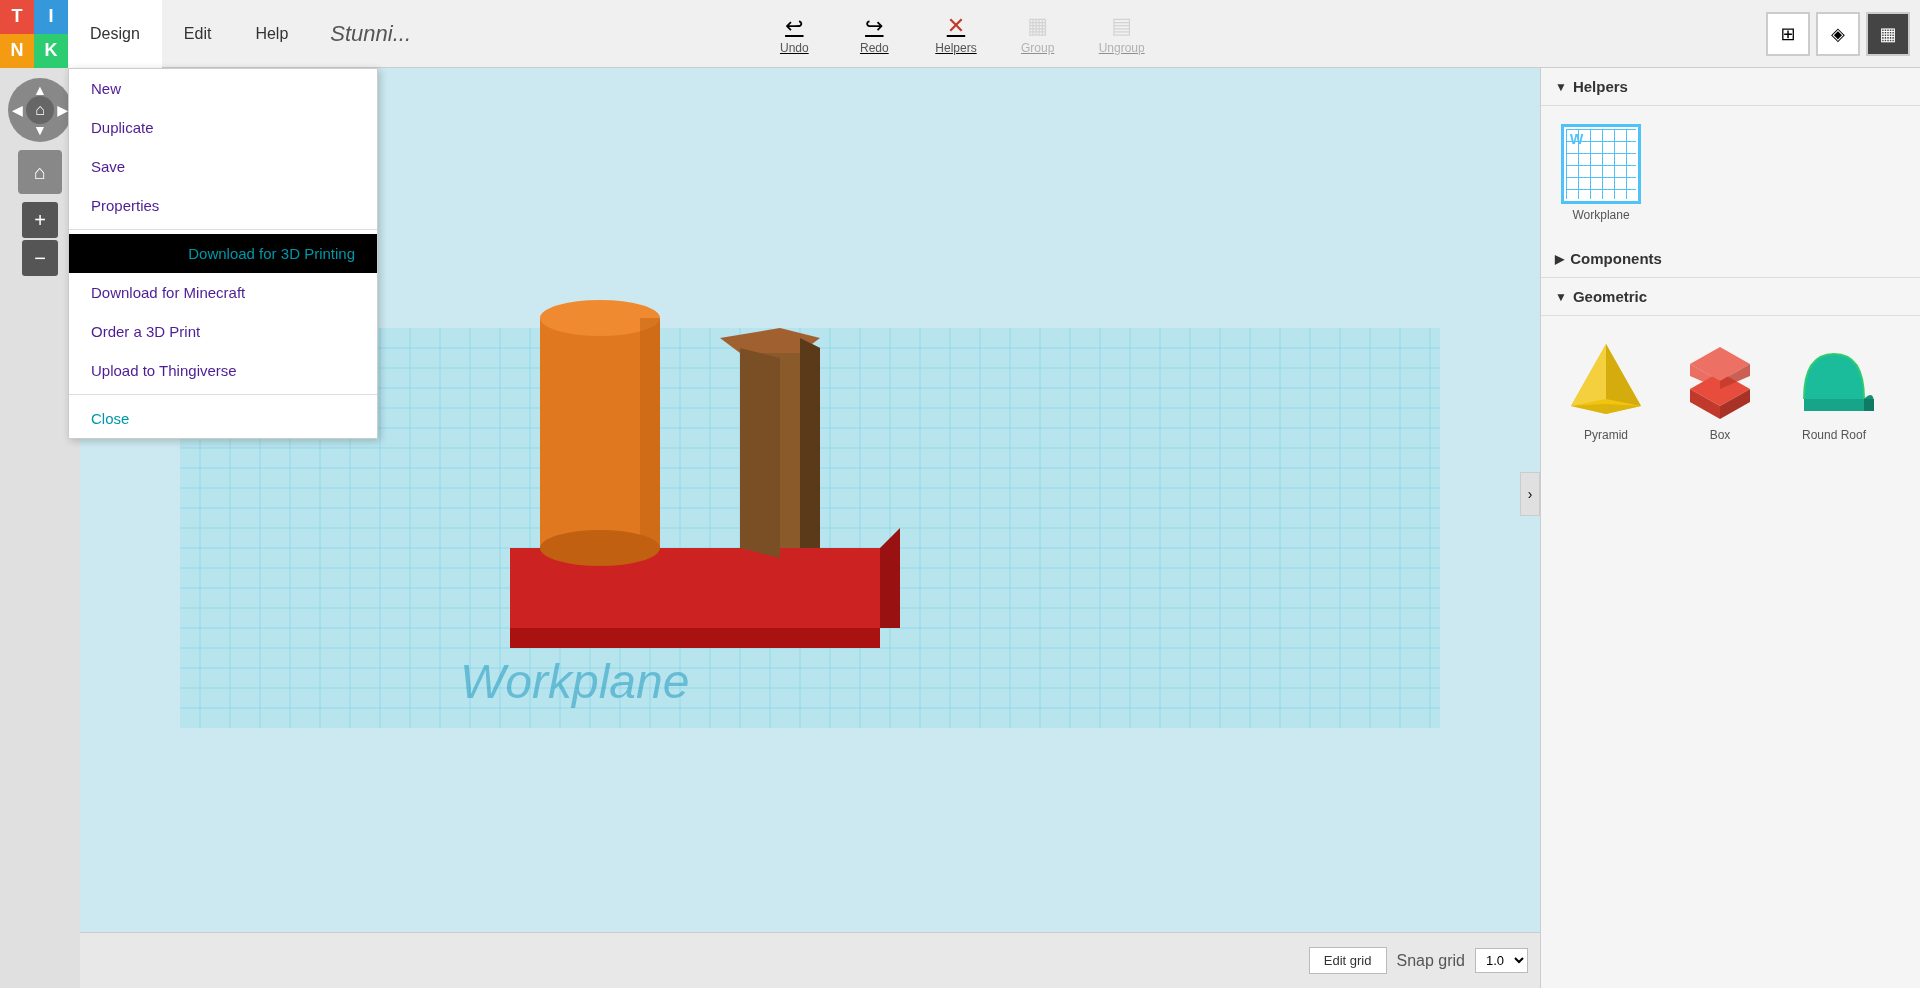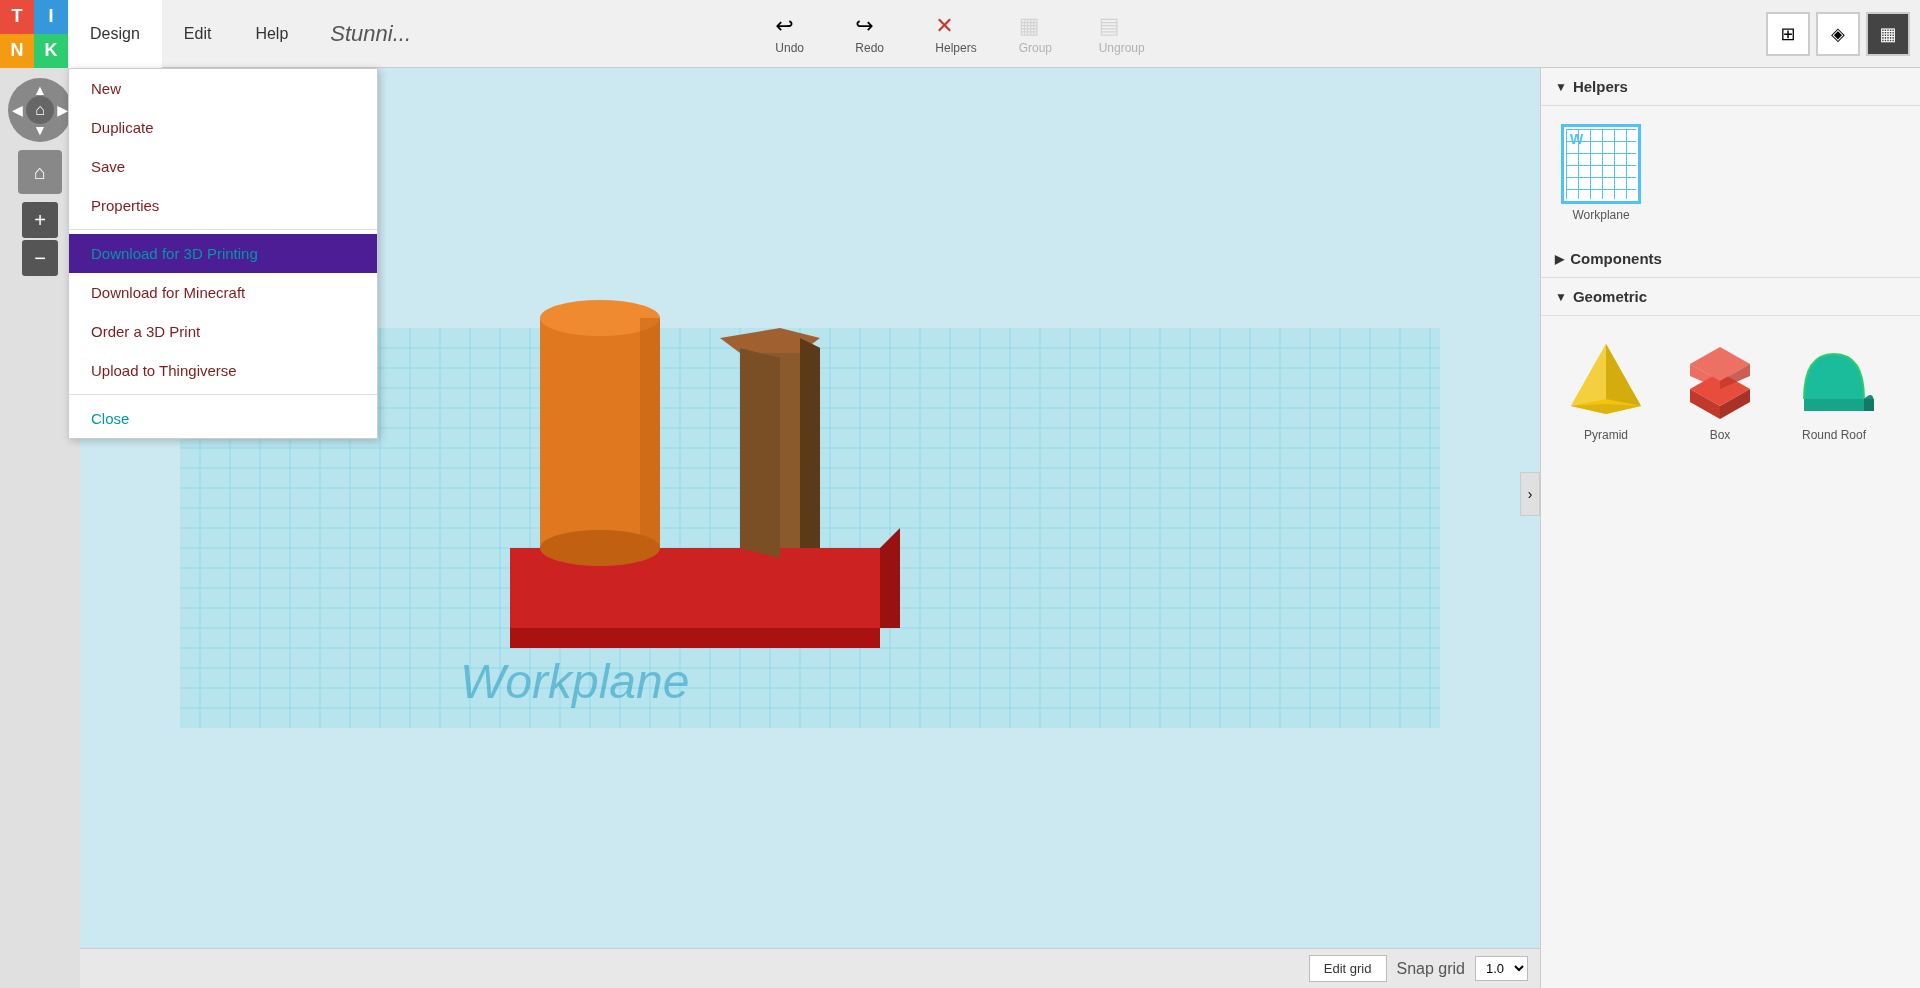--- a/index.html
+++ b/index.html
@@ -31,40 +31,40 @@
     }
     .nav-item.active { background: white; }
 
     
     #design-dropdown {
       position: absolute; top: 68px; left: 68px;
       background: white; border: 1px solid #ccc; box-shadow: 2px 2px 8px rgba(0,0,0,0.2);
       z-index: 1000; min-width: 310px;
     }
     .dropdown-item {
-      padding: 11px 22px; font-size: 15px; color: #7f1d1d; cursor: pointer;
-    }
-    .dropdown-item.highlighted { background: #4c1d95; color: #0097a7; }
+      padding: 11px 22px; font-size: 15px; color: #4c1d95; cursor: pointer;
+    }
+    .dropdown-item.highlighted { background: #000000; color: #0097a7; text-align: right; }
     .dropdown-divider { height: 1px; background: #ddd; margin: 4px 0; }
     .dropdown-close { padding: 11px 22px; font-size: 15px; color: #0097a7; cursor: pointer; }
 
     
     #project-title {
       margin-left: 20px; font-size: 22px; color: #555; font-style: italic;
       overflow: hidden; white-space: nowrap; text-overflow: ellipsis; max-width: 200px;
     }
 
     
     #toolbar-center {
       position: absolute; left: 50%; transform: translateX(-50%);
       display: flex; align-items: center; gap: 10px; height: 68px;
     }
     .toolbar-btn {
-      display: flex; flex-direction: column; justify-content: center;
-      padding: 6px 16px; cursor: pointer; min-width: 70px;
+      display: flex; flex-direction: column; align-items: center; justify-content: center;
+      padding: 6px 16px; cursor: pointer; min-width: 70px; text-decoration: underline;
     }
     .toolbar-btn.disabled { opacity: 0.4; cursor: default; }
     .toolbar-btn .tb-icon { font-size: 22px; margin-bottom: 2px; }
     .toolbar-btn .tb-label { font-size: 12px; color: #555; }
 
     
     .icon-undo::before { content: '↩'; font-size: 22px; }
     .icon-redo::before { content: '↪'; font-size: 22px; }
     .icon-adjust::before { content: '✕'; font-size: 22px; color: #c0392b; }
     .icon-group::before { content: '▦'; font-size: 22px; color: #aaa; }
@@ -122,21 +122,21 @@
     }
 
     
     #workplane {
       position: absolute; inset: 0;
       background: linear-gradient(#d0ecf0 0%, #c8e8ee 100%);
     }
 
     
     #bottom-bar {
-      position: absolute; bottom: 0; left: 80px; right: 380px; height: 40px;
+      position: absolute; bottom: 0; left: 80px; right: 380px; height: 56px;
       background: #e8e8e8; border-top: 1px solid #ccc;
       display: flex; align-items: center; justify-content: flex-end; padding: 0 12px; gap: 10px;
     }
     #edit-grid-btn {
       padding: 5px 14px; background: white; border: 1px solid #bbb;
       font-size: 13px; cursor: pointer; color: #333;
     }
     #snap-label { font-size: 16px; color: #555; }
     #snap-select {
       padding: 3px 6px; font-size: 13px; border: 1px solid #bbb; background: white;

